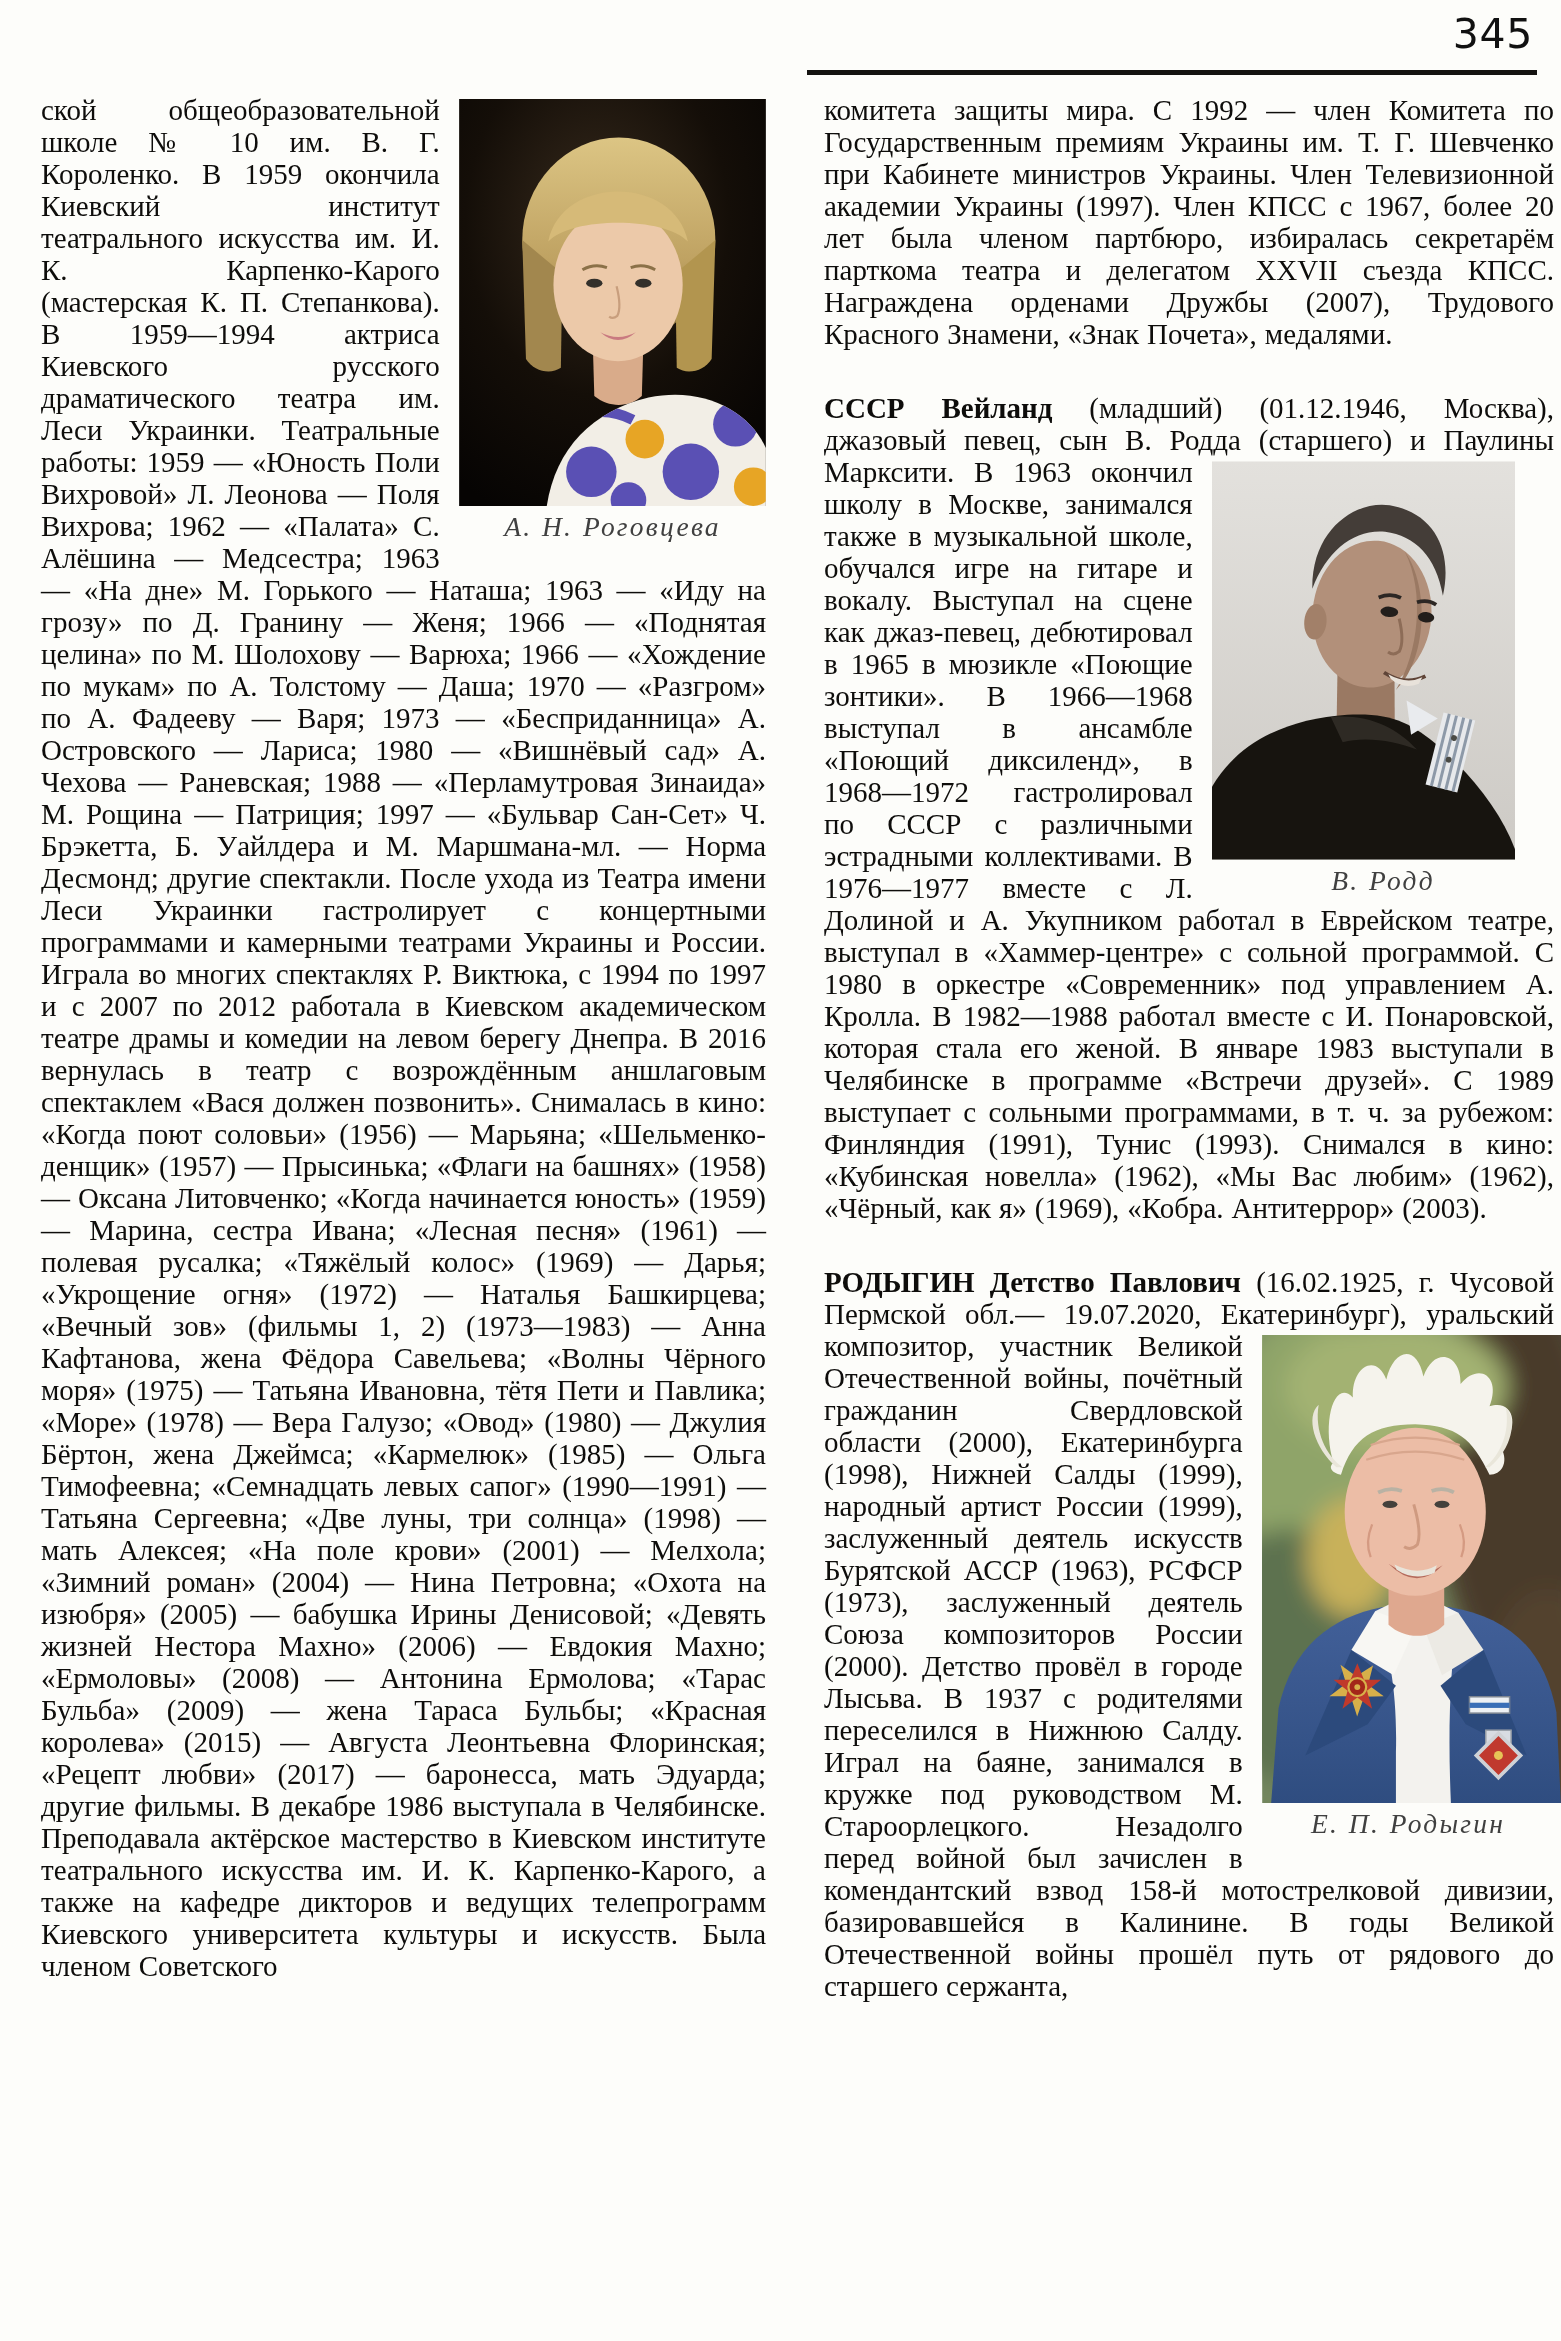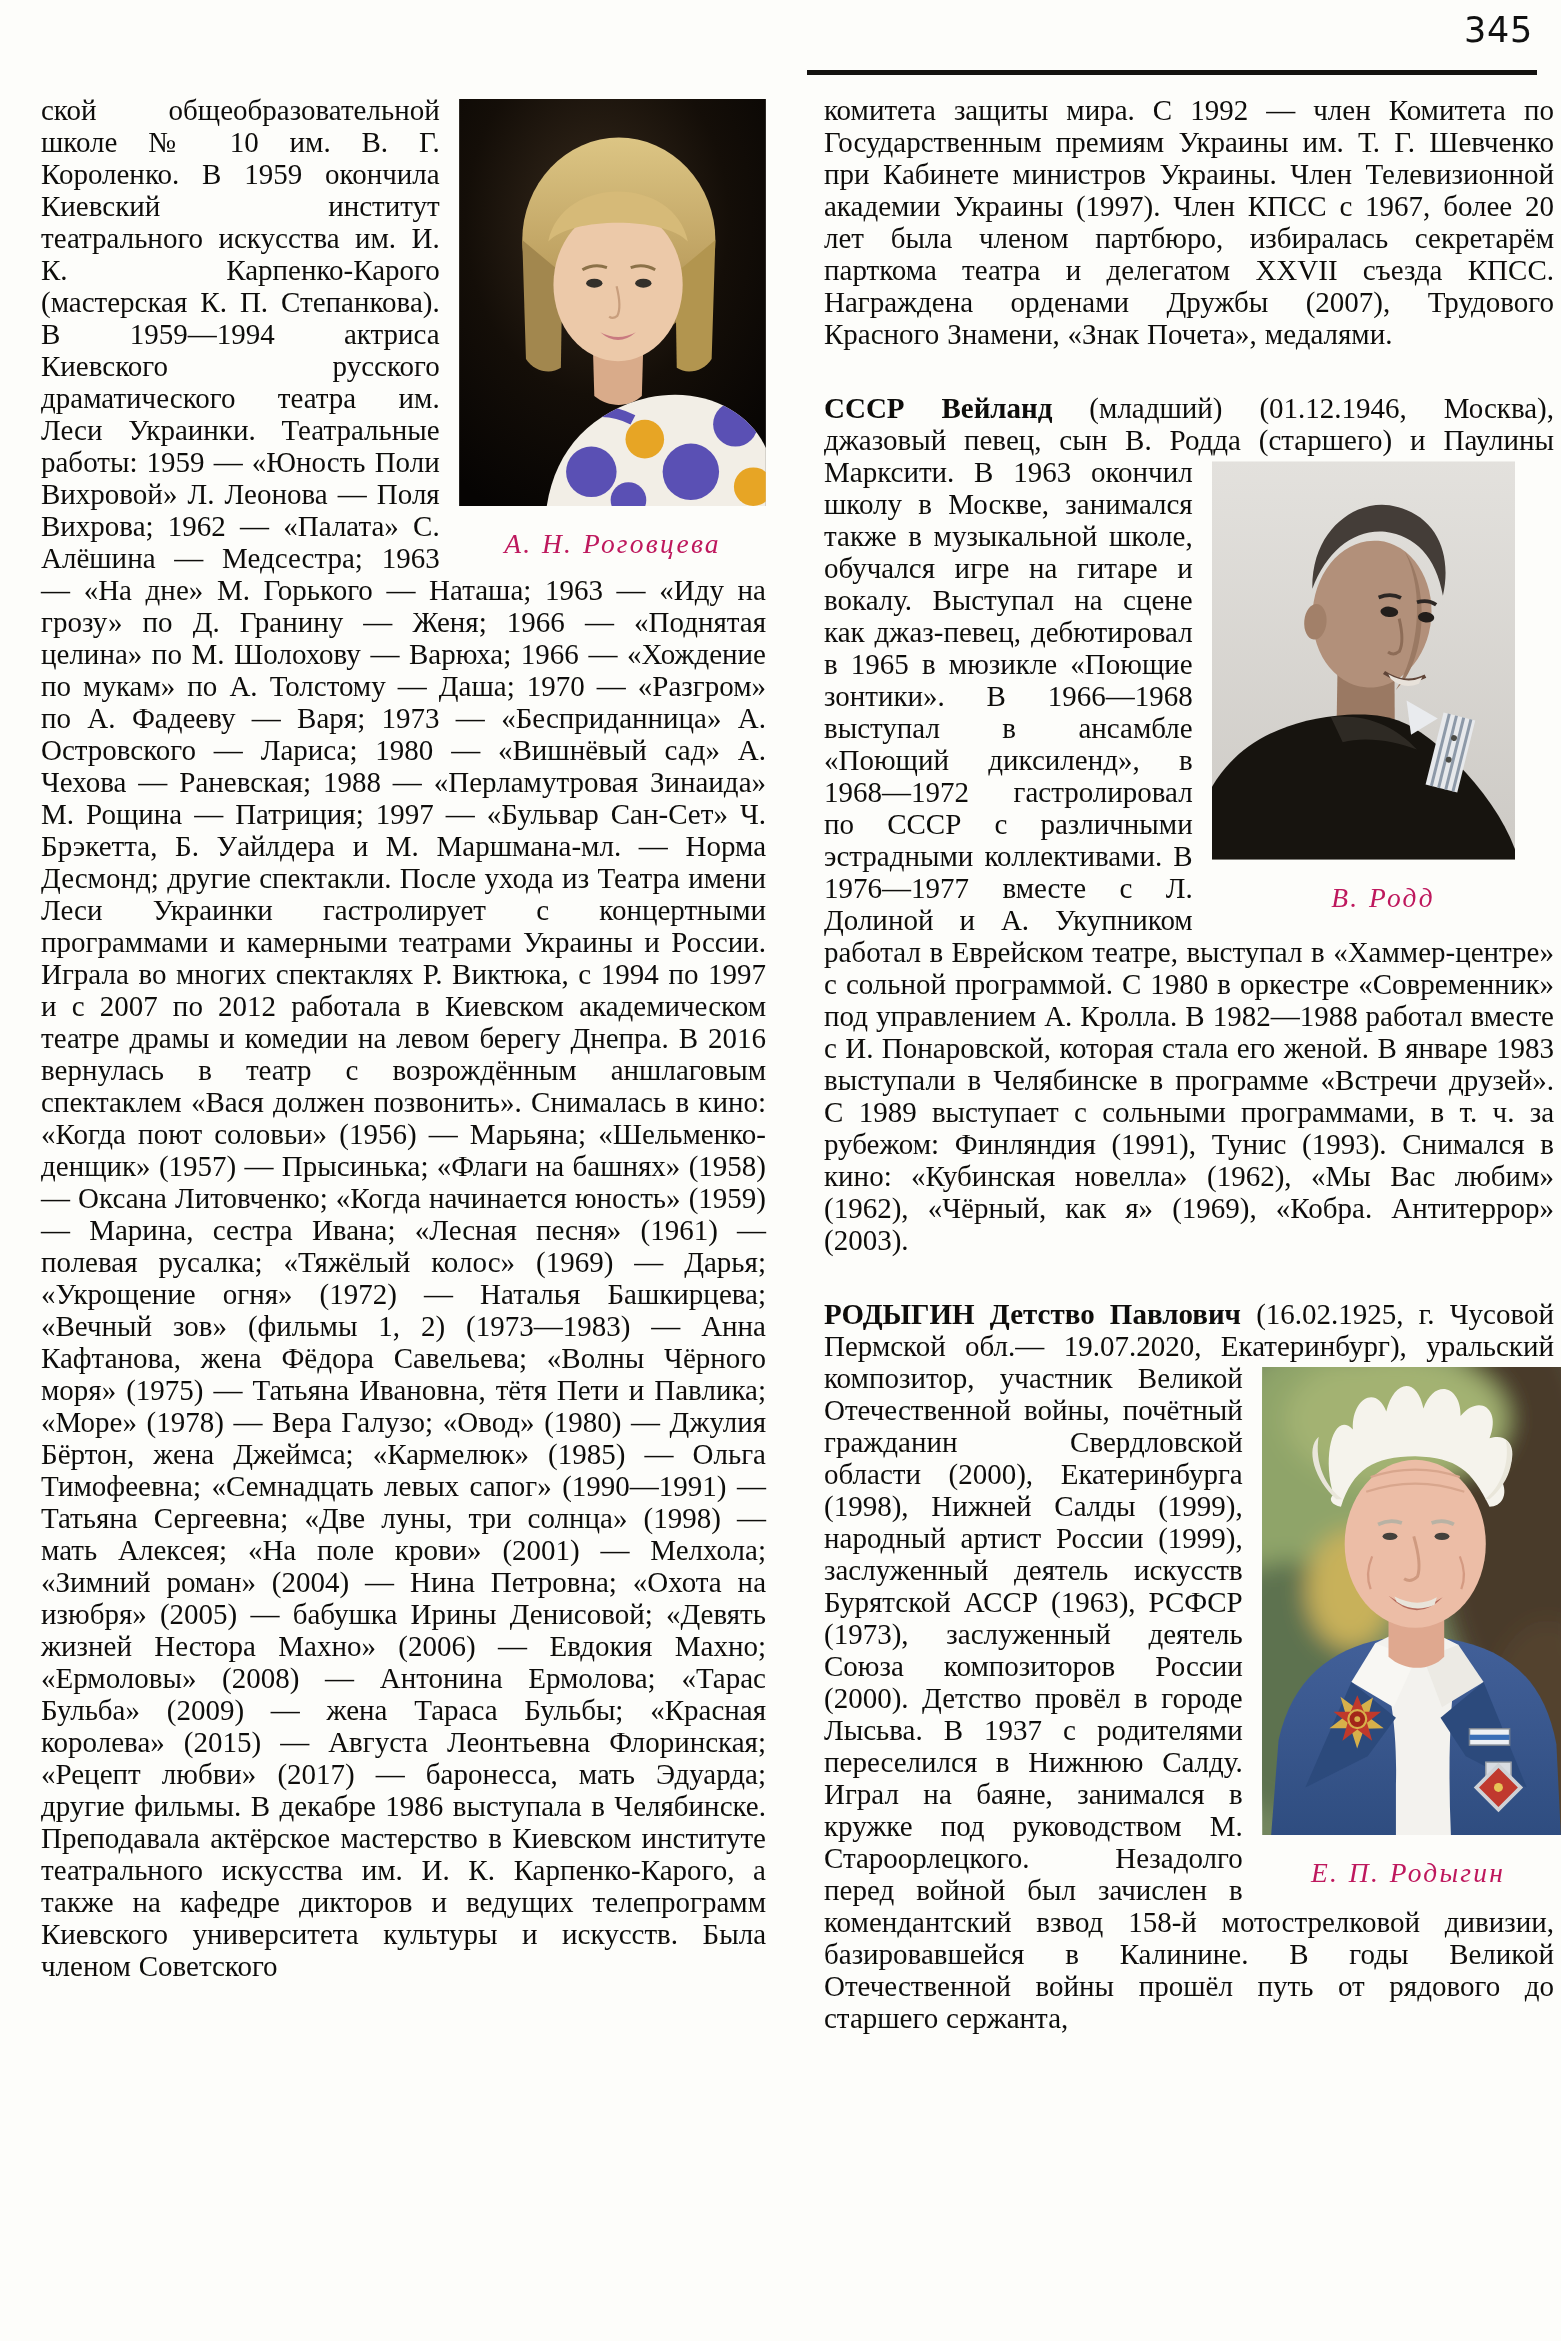--- a/index.html
+++ b/index.html
@@ -4,21 +4,21 @@
 <style>
   html,body{margin:0;padding:0;background:#777;}
   .page{
     position:relative;width:1561px;height:2342px;background:#fdfdfa;
     overflow:hidden;color:#0e0d0b;
     font-family:"Liberation Serif","DejaVu Serif",serif;
   }
   .page-number{
     position:absolute;top:10.4px;right:28px;
     font-family:"DejaVu Sans","Liberation Sans",sans-serif;
-    font-size:35px;font-weight:500;letter-spacing:0.7px;color:#111;
+    font-size:41px;font-weight:500;letter-spacing:0.7px;color:#111;
   }
   .header-rule{
     position:absolute;left:807px;top:70px;width:730px;height:4.5px;background:#141310;
   }
   .col{
     position:absolute;top:94px;
     font-size:29px;line-height:32px;text-align:justify;
     word-spacing:0.7px;
   }
   .col-left{left:41px;width:725px;}
@@ -28,21 +28,21 @@
   .headword{font-weight:bold;}
   figure.figwrap{
     float:right;margin:4.5px 0 7.4px 19.3px;padding:0;
   }
   figure.figwrap svg{display:block;}
   .fig1{width:307px;}
   .fig2{width:342px;}
   .fig3{width:292px;}
   figcaption{
     font-style:italic;font-size:27.5px;line-height:1.15;
-    letter-spacing:2.2px;text-align:center;margin-top:22px;color:#be185d;
+    letter-spacing:2.2px;text-align:center;margin-top:5px;color:#404040;
   }
 </style>
 </head>
 <body>
 
 <div class="page">
 
   <div class="page-number">345</div>
   <div class="header-rule"></div>
 

